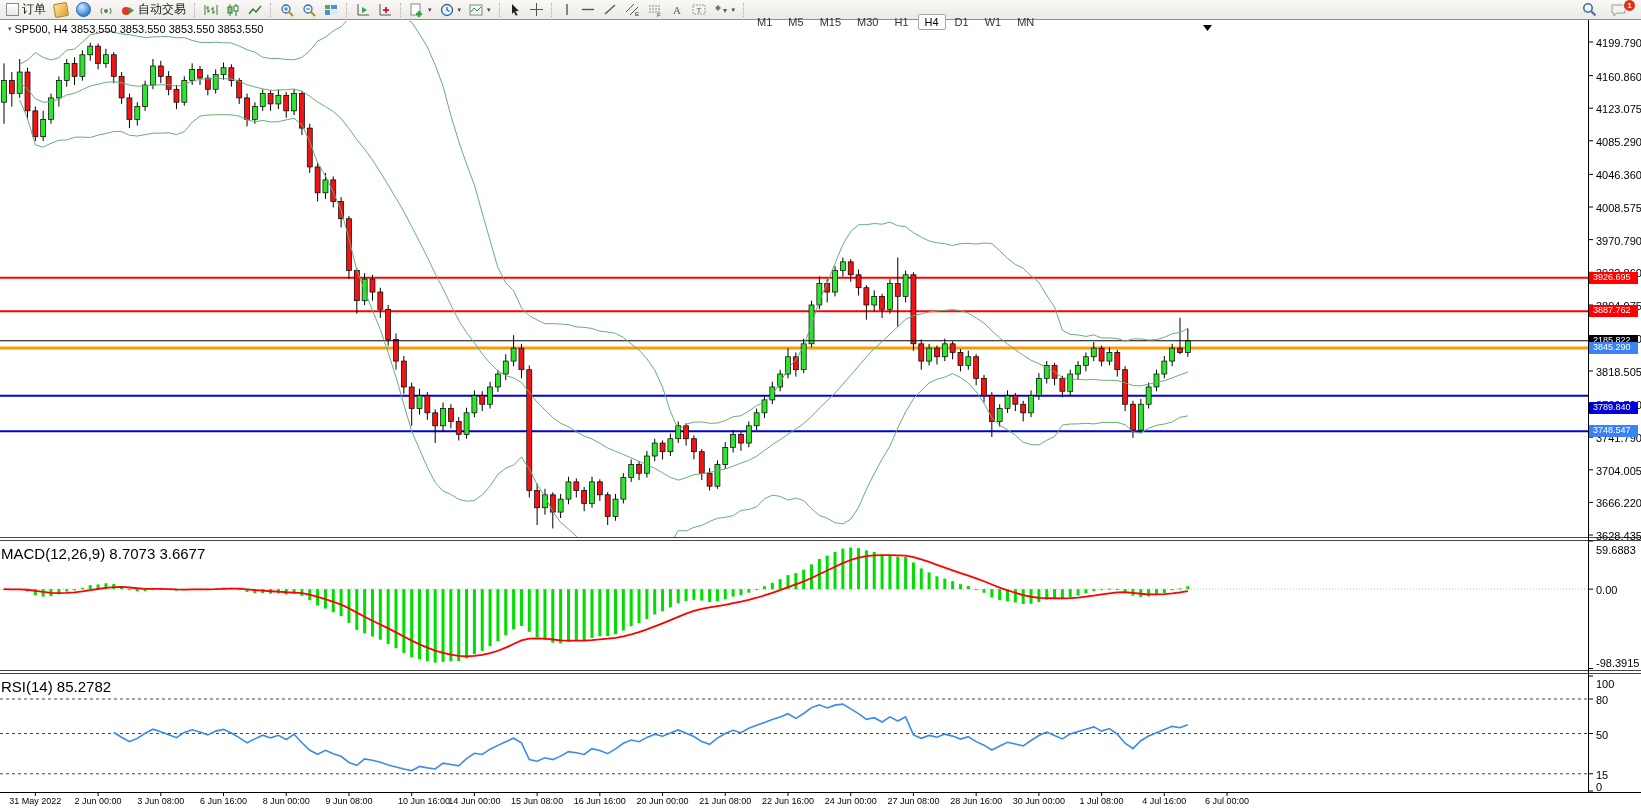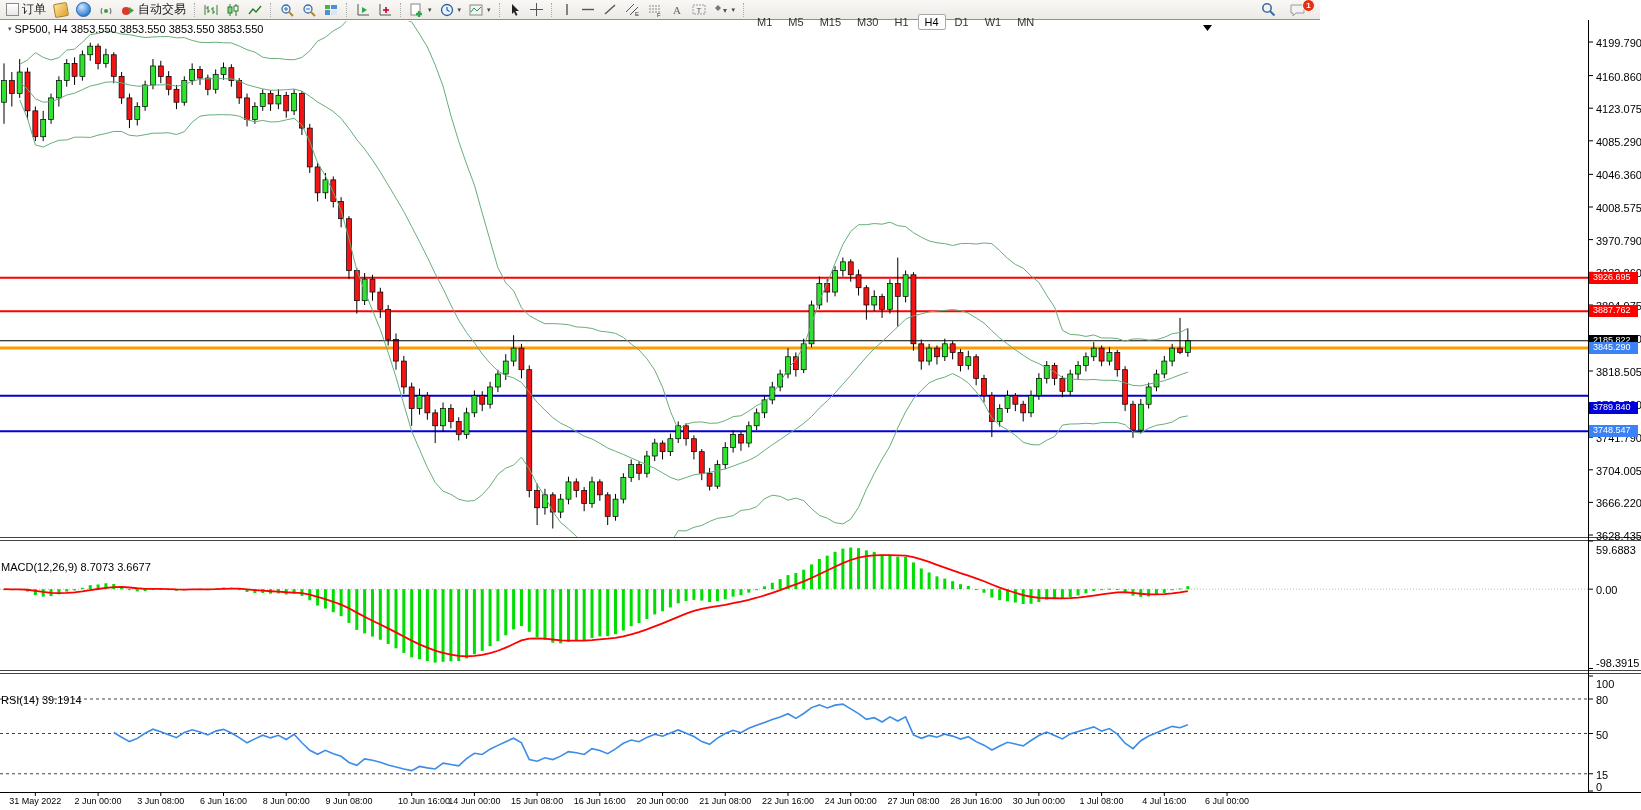--- a/index.html
+++ b/index.html
@@ -1,20 +1,20 @@
 <!DOCTYPE html>
 <html><head>
 <meta charset="utf-8">
 <style>
 html,body{margin:0;padding:0;width:1641px;height:810px;overflow:hidden;background:#fff;
   font-family:"Liberation Sans","DejaVu Sans",sans-serif;}
 #stage{position:absolute;inset:0;width:1641px;height:810px;}
 #chart-svg{position:absolute;left:0;top:0;}
 
-.toolbar{position:absolute;left:0;top:0;width:1320px;height:20px;box-sizing:border-box;
+.toolbar{position:absolute;left:0;top:0;width:1641px;height:20px;box-sizing:border-box;
   background:linear-gradient(#f9f8f6,#edeae5);border-bottom:1px solid #8f8f8f;
   display:flex;align-items:center;z-index:20;font-size:12px;color:#1a1a1a;padding-left:2px;}
 .tb-btn{display:inline-flex;align-items:center;gap:3px;padding:1px 3px;height:16px;border:1px solid transparent;
   background:transparent;font:inherit;color:inherit;cursor:default;white-space:nowrap;}
 .tb-sep{width:1px;height:14px;border-left:1px dotted #adadad;margin:0 4px;}
 .dd{font-size:7px;color:#444;margin-left:1px;}
 .ic{display:inline-block;width:13px;height:13px;box-sizing:border-box;}
 .ic-doc{background:linear-gradient(#ffffff,#e8e8e8);border:1px solid #8a8a8a;
   box-shadow:inset 0 2px 0 #fff;position:relative;}
 .ic-gold{width:12px;height:12px;background:linear-gradient(135deg,#ffe49a,#dba12e);
@@ -25,21 +25,21 @@
 .tf-btn{padding:1px 6px;font-size:11px;color:#333;border:1px solid transparent;margin:0 1px;}
 .tf-btn.active{background:#fdfdfd;border:1px solid #a8a8a8;border-radius:2px;color:#000;}
 .tb-right{margin-left:auto;display:flex;align-items:center;padding-right:10px;gap:6px;}
 .badge{position:absolute;top:-4px;right:-6px;background:#e03214;color:#fff;border-radius:50%;
   width:11px;height:11px;font-size:8px;line-height:11px;text-align:center;font-weight:bold;
   border:1px solid #fff;}
 .rel{position:relative;}
 
 .sym-header{position:absolute;left:8px;top:23px;font-size:11px;color:#000;z-index:5;white-space:nowrap;}
 .sym-marker{color:#555;font-size:7px;margin-right:3px;vertical-align:2px;}
-.ind-label{position:absolute;font-size:11px;color:#000;white-space:nowrap;z-index:5;margin-top:16px;}
+.ind-label{position:absolute;font-size:15px;color:#000;white-space:nowrap;z-index:5;}
 .tick{position:absolute;font-size:11px;color:#000;white-space:nowrap;z-index:2;}
 .pricebox{position:absolute;left:1589px;width:49px;font-size:9px;color:#fff;
   padding:1px 0 2px 4px;box-sizing:border-box;z-index:4;line-height:9px;}
 .datelabel{position:absolute;font-size:9px;color:#000;transform:translateX(-50%);
   white-space:nowrap;z-index:2;}
 </style>
 </head>
 <body>
 
 <div id="stage">
@@ -574,21 +574,21 @@
       <line x1="913.4399999999999" x2="913.4399999999999" y1="793" y2="796" stroke="#000"></line>
       <line x1="976.16" x2="976.16" y1="793" y2="796" stroke="#000"></line>
       <line x1="1038.8799999999999" x2="1038.8799999999999" y1="793" y2="796" stroke="#000"></line>
       <line x1="1101.6" x2="1101.6" y1="793" y2="796" stroke="#000"></line>
       <line x1="1164.32" x2="1164.32" y1="793" y2="796" stroke="#000"></line>
       <line x1="1227.04" x2="1227.04" y1="793" y2="796" stroke="#000"></line>
     </svg>
 
   <div class="sym-header"><span class="sym-marker">▾</span><span>SP500, H4  3853.550 3853.550 3853.550 3853.550</span></div>
   <div class="ind-label" style="left:1px;top:545px;">MACD(12,26,9) 8.7073 3.6677</div>
-  <div class="ind-label" style="left:1px;top:678px;">RSI(14) 39.1914</div>
+  <div class="ind-label" style="left:1px;top:678px;">RSI(14) 85.2782</div>
 
   <div class="toolbar">
     <button class="tb-btn">
       <span class="ic ic-doc"></span>
       <span>订单</span>
     </button>
     <button class="tb-btn">
         <span class="ic-gold"></span>
       </button>
     <button class="tb-btn">

